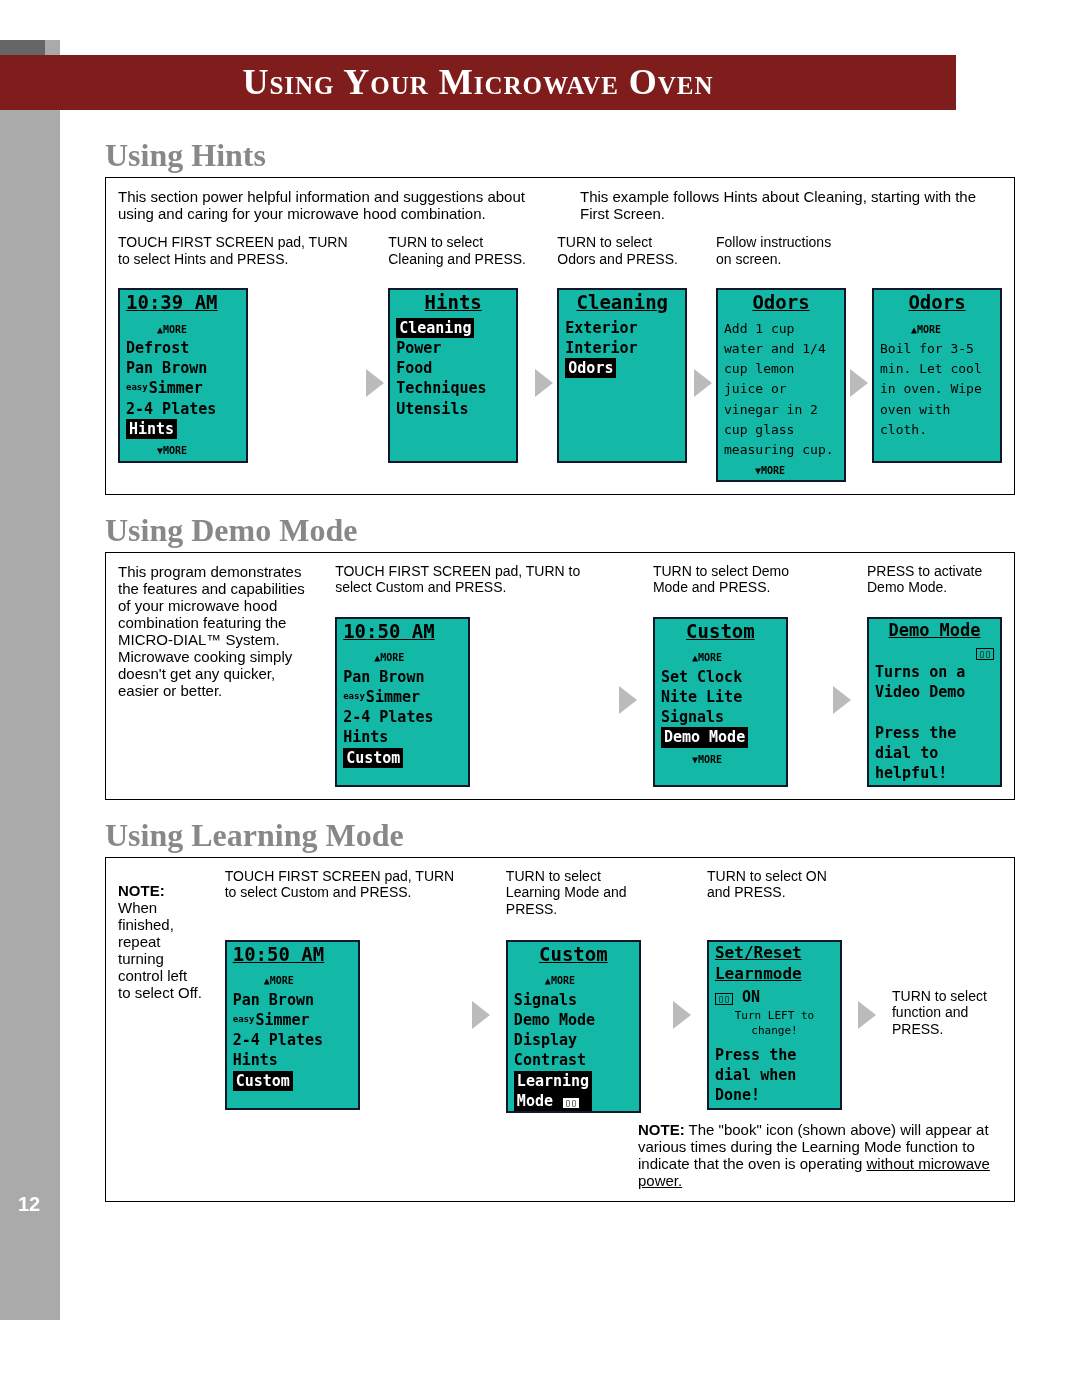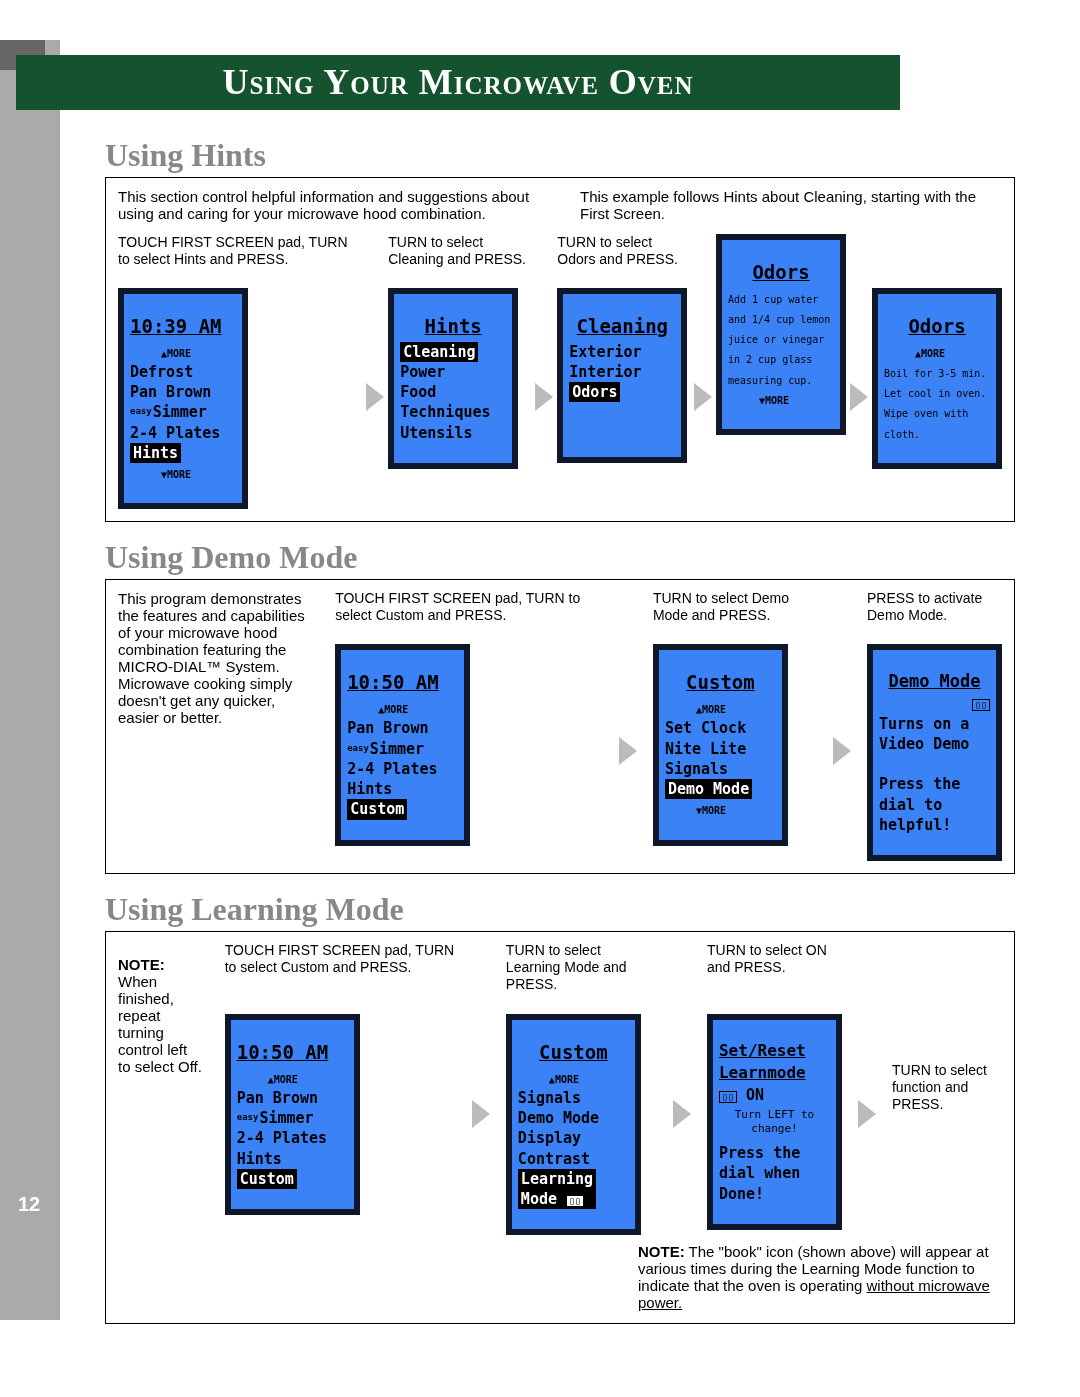--- a/index.html
+++ b/index.html
@@ -22,25 +22,25 @@
   .left-stub {
     position: absolute;
     left: 0;
     top: 40px;
     width: 45px;
     height: 30px;
     background: #666;
   }
   .banner {
     position: absolute;
-    left: 16px;
+    left: 0;
     top: 55px;
-    width: 884px;
+    width: 956px;
     height: 55px;
-    background: #14532d;
+    background: #7f1d1d;
     color: #fff;
     font-family: Georgia, 'Times New Roman', serif;
     font-variant: small-caps;
     font-weight: bold;
     font-size: 36px;
     letter-spacing: 1px;
     text-align: center;
     line-height: 55px;
   }
   .page-num {
@@ -95,26 +95,26 @@
   .arrow {
     align-self: center;
     margin-top: 50px;
     width: 0; height: 0;
     border-top: 14px solid transparent;
     border-bottom: 14px solid transparent;
     border-left: 18px solid #bbb;
   }
   
   .lcd {
-    border: 6px solid #0f172a;
-    background: #3b82f6;
+    border: 2px solid #0f172a;
+    background: #14b8a6;
     font-family: 'Lucida Console', Monaco, monospace;
     font-weight: bold;
     font-size: 15px;
-    padding: 20px 6px;
+    padding: 0 6px;
     line-height: 1.35;
   }
   .lcd .title {
     font-size: 19px;
     text-align: center;
     display: block;
     text-decoration: underline;
     margin-bottom: 2px;
   }
   .lcd .title-left {
@@ -126,21 +126,21 @@
   .lcd .hint { font-size: 10px; letter-spacing: 0; margin-left: 31px; }
   .lcd .sel {
     background: #000;
     color: #fff;
     padding: 0 3px;
     display: inline-block;
   }
   .lcd .easy::before { content: "easy"; font-size: 9px; vertical-align: 3px; margin-right:1px;}
   .lcd .body-text {
     font-weight: normal;
-    font-size: 10px;
+    font-size: 13px;
     font-family: 'Lucida Console', Monaco, monospace;
   }
   .book-icon {
     display: inline-block;
     border: 1px solid #000;
     font-size: 10px;
     padding: 0 2px;
     line-height: 1;
     font-family: monospace;
   }
@@ -163,21 +163,21 @@
 <div class="left-tab"></div>
 <div class="left-stub"></div>
 <div class="banner">Using Your Microwave Oven</div>
 <div class="page-num">12</div>
 
 <div class="content">
 
   <h2 class="section-title">Using Hints</h2>
   <div class="box">
     <div class="intro-cols">
-      <div>This section control helpful information and suggestions about using and caring for your microwave hood combination.</div>
+      <div>This section power helpful information and suggestions about using and caring for your microwave hood combination.</div>
       <div>This example follows Hints about Cleaning, starting with the First Screen.</div>
     </div>
     <div class="step-row">
 
       <div class="step-col">
         <div class="step-caption">TOUCH FIRST SCREEN pad, TURN to select Hints and PRESS.</div>
         <div class="lcd lcd-w1 lcd-tall">
           <span class="title-left">10:39 AM</span>
           <span class="hint">▲MORE</span><br>
           <span>Defrost</span><br>
@@ -208,20 +208,21 @@
         <div class="lcd lcd-w3 lcd-tall">
           <span class="title">Cleaning</span>
           <span>Exterior</span><br>
           <span>Interior</span><br>
           <span class="sel">Odors</span>
         </div>
       </div>
       <div class="arrow"></div>
 
       <div class="step-col">
+        <div class="step-caption">Follow instructions on screen.</div>
         <div class="lcd lcd-w4 lcd-tall">
           <span class="title">Odors</span>
           <span class="body-text">Add 1 cup water and 1/4 cup lemon juice or vinegar in 2 cup glass measuring cup.</span><br>
           <span class="hint">▼MORE</span>
         </div>
       </div>
       <div class="arrow"></div>
 
       <div class="step-col">
         <div class="step-caption">&nbsp;</div>

